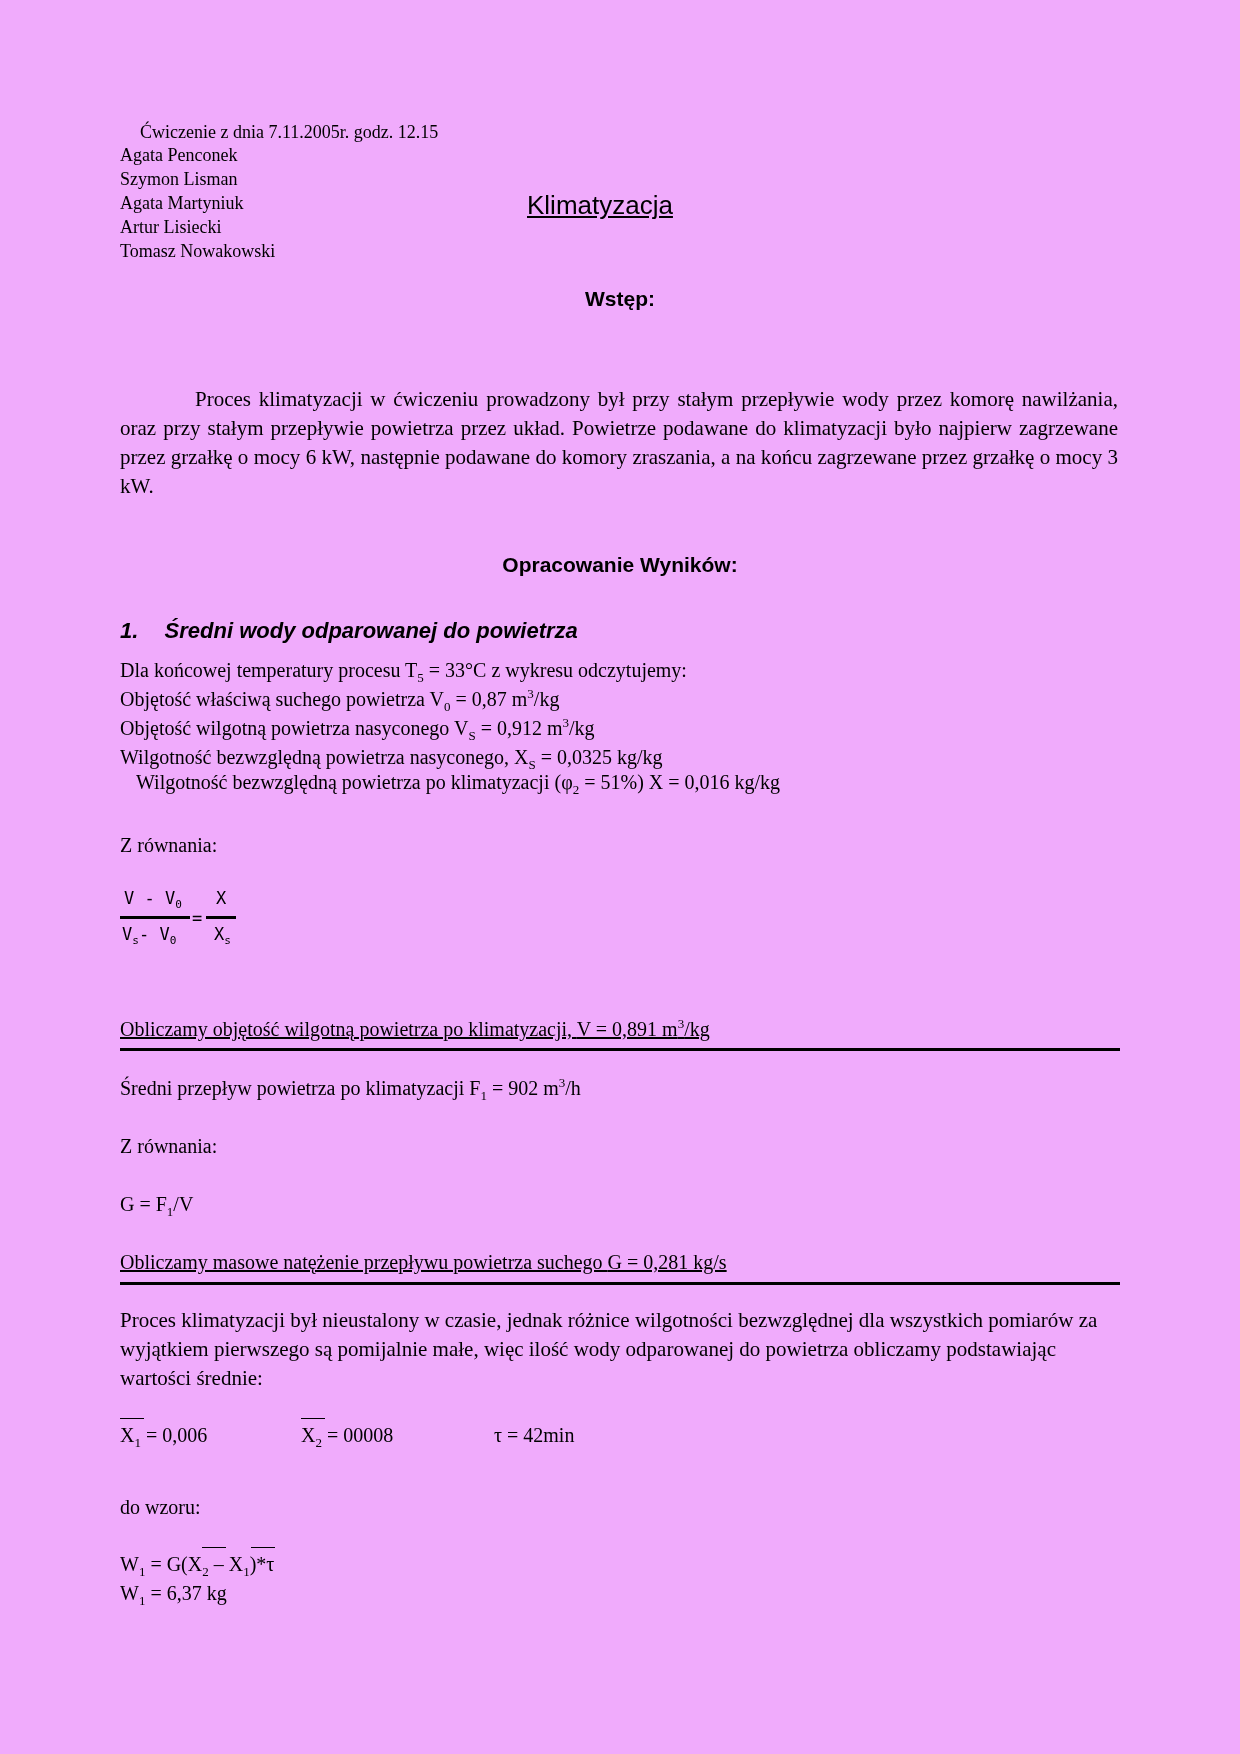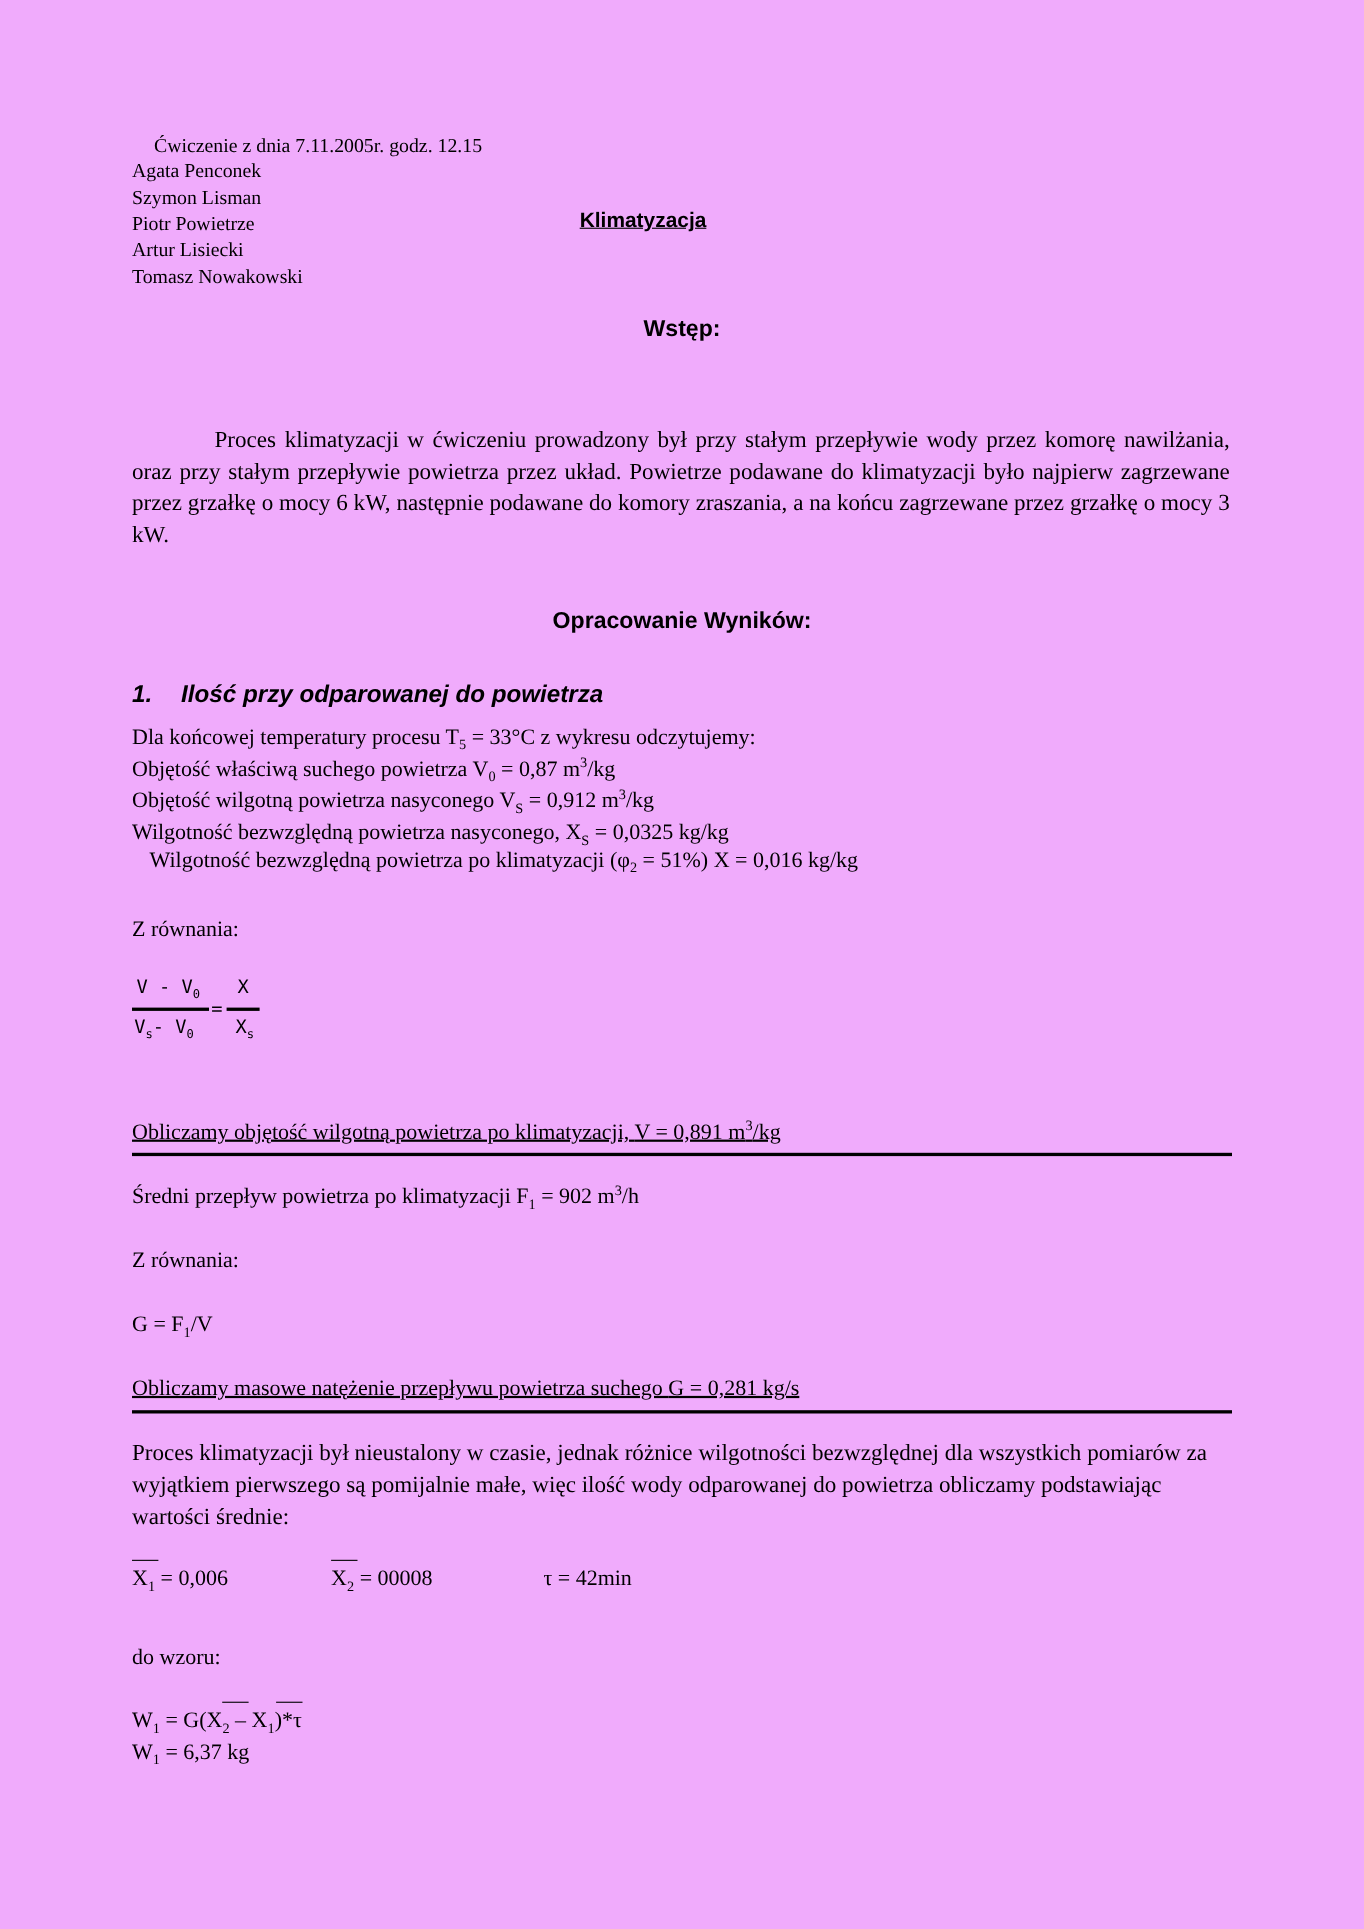--- a/index.html
+++ b/index.html
@@ -3,57 +3,57 @@
 <meta charset="utf-8">
 <style>
   html, body { margin: 0; padding: 0; background: #ffffff; }
   body { width: 1240px; height: 1754px; position: relative; overflow: hidden; color: #000; }
   .page { position: absolute; left: 0; top: 0; width: 1232px; height: 1754px; background: #f0abfc; padding-left: 24px; }
   .serif { font-family: "Liberation Serif", "DejaVu Serif", serif; }
   .sans { font-family: "Liberation Sans", "DejaVu Sans", sans-serif; }
   .abs { position: absolute; white-space: nowrap; }
 
   .hdr-line { font-size: 18px; line-height: 24px; }
-  .title { font-size: 19px; font-weight: bold; text-decoration: underline; }
+  .title { font-size: 26px; font-weight: normal; text-decoration: underline; }
   .h-center { font-size: 21px; font-weight: bold; left: 0; width: 1240px; text-align: center; }
   .h1 { font-size: 22px; font-weight: bold; font-style: italic; }
   .txt { font-size: 20px; line-height: 29px; }
   .para { position: absolute; left: 120px; width: 998px; font-size: 21px; line-height: 29px; text-align: justify; white-space: normal; }
   .para .indent { display: inline-block; width: 75px; }
   sub, sup { font-size: 65%; line-height: 0; }
   .u { text-decoration: underline; }
   .rule { position: absolute; left: 120px; width: 1000px; height: 3px; background: #000; }
   .frac { position: absolute; font-family: "DejaVu Sans Mono", monospace; font-size: 17px; }
   .frac .bar { position: absolute; height: 3px; background: #000; }
   .overbar { position: absolute; height: 1px; background: #000; }
 </style>
 </head>
 <body>
 
 <div class="page">
 
   <div class="abs serif hdr-line" style="left:140px; top:120px;">Ćwiczenie z dnia 7.11.2005r. godz. 12.15</div>
   <div class="abs serif hdr-line" style="left:120px; top:143px;">Agata Penconek</div>
   <div class="abs serif hdr-line" style="left:120px; top:167px;">Szymon Lisman</div>
-  <div class="abs serif hdr-line" style="left:120px; top:191px;">Piotr Powietrze</div>
+  <div class="abs serif hdr-line" style="left:120px; top:191px;">Agata Martyniuk</div>
   <div class="abs serif hdr-line" style="left:120px; top:215px;">Artur Lisiecki</div>
   <div class="abs serif hdr-line" style="left:120px; top:239px;">Tomasz Nowakowski</div>
 
   <div class="abs sans title" style="left:527px; top:190px;">Klimatyzacja</div>
 
   <div class="abs sans h-center" style="top:287px;">Wstęp:</div>
 
   <div class="para serif" style="top:385px;"><span class="indent"></span><span>Proces klimatyzacji w ćwiczeniu prowadzony był przy stałym przepływie wody przez komorę nawilżania, oraz przy stałym przepływie powietrza przez układ. Powietrze podawane do klimatyzacji było najpierw zagrzewane przez grzałkę o mocy  6 kW, następnie podawane do komory zraszania, a na końcu zagrzewane przez grzałkę o mocy 3 kW.</span></div>
 
   <div class="abs sans h-center" style="top:553px;">Opracowanie Wyników:</div>
 
   <div class="abs sans h1" style="left:120px; top:618px;">
     <span>1.</span>
     <span style="display:inline-block; width:14px;"></span>
-    <span>Ilość przy odparowanej do powietrza</span>
+    <span>Średni wody odparowanej do powietrza</span>
   </div>
 
   <div class="abs serif txt" style="left:120px; top:656px;"><span>Dla końcowej temperatury procesu T</span><sub>5</sub><span> = 33°C z wykresu odczytujemy:</span></div>
   <div class="abs serif txt" style="left:120px; top:685px;"><span>Objętość właściwą suchego powietrza V</span><sub>0</sub><span> = 0,87 m</span><sup>3</sup><span>/kg</span></div>
   <div class="abs serif txt" style="left:120px; top:714px;"><span>Objętość wilgotną powietrza nasyconego V</span><sub>S</sub><span> = 0,912 m</span><sup>3</sup><span>/kg</span></div>
   <div class="abs serif txt" style="left:120px; top:743px;"><span>Wilgotność bezwzględną powietrza nasyconego, X</span><sub>S</sub><span> = 0,0325 kg/kg</span></div>
   <div class="abs serif txt" style="left:120px; top:768px;margin-left:16px;"><span>Wilgotność bezwzględną powietrza po klimatyzacji (φ</span><sub>2</sub><span> = 51%) X = 0,016 kg/kg</span></div>
 
   <div class="abs serif txt" style="left:120px; top:831px;">Z równania:</div>
 

